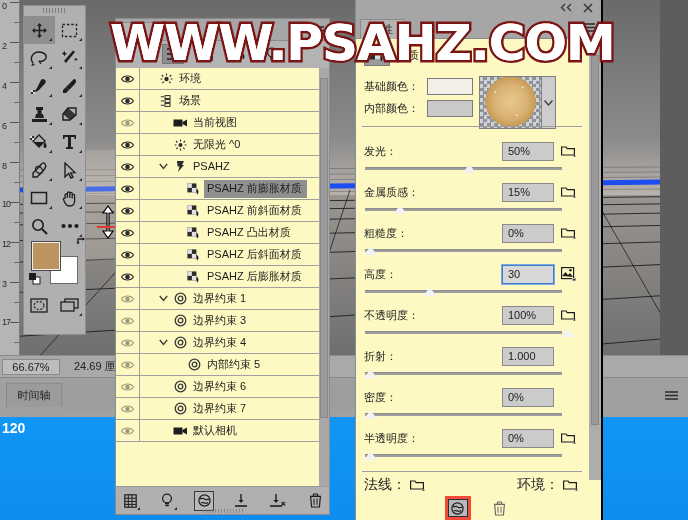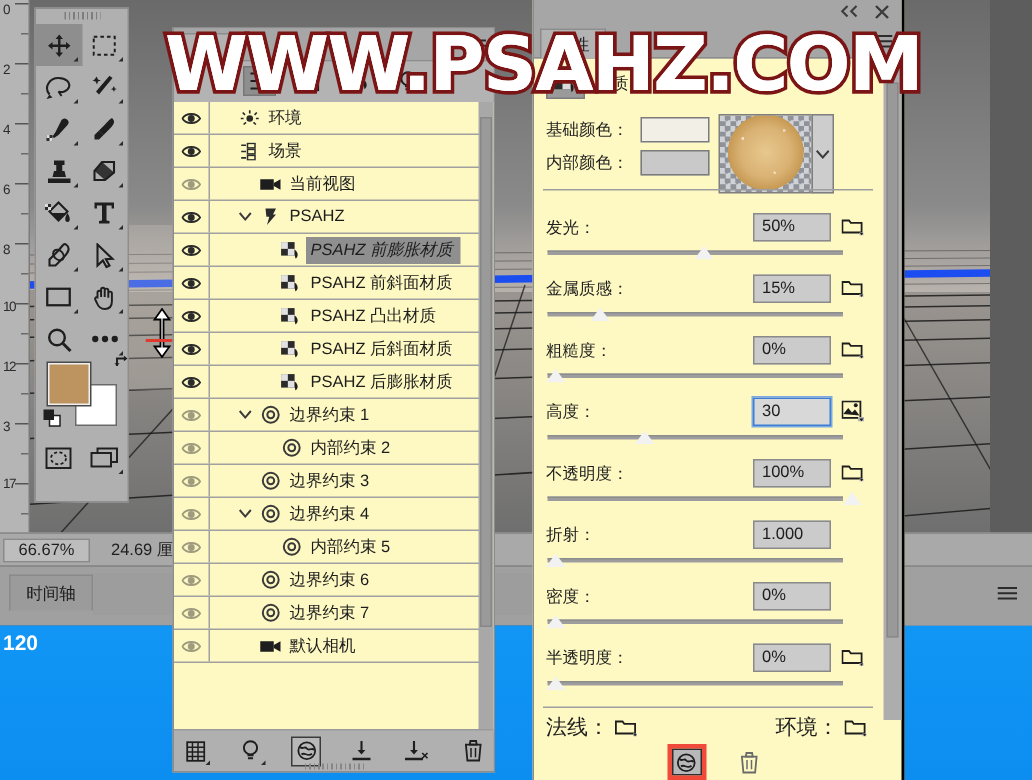--- a/index.html
+++ b/index.html
@@ -89,21 +89,21 @@
      display:flex; align-items:center; font-size:11px; color:#1d1d1d; }
   #panel3d-menu { position:absolute; right:5px; top:7px; }
   #panel3d-filterbar { position:absolute; left:0; top:22px; width:100%; height:26px;
      background:#b3b3b3; display:flex; align-items:center; justify-content:center; gap:11px; }
   .filt { width:22px; height:20px; display:flex; align-items:center; justify-content:center; }
   .filt.active { background:#8e8e8e; border:1px solid #777; }
   #layerlist { position:absolute; left:0; top:49px; width:100%; height:420px;
      background:#fef9c3; overflow:hidden; }
   .lrow { height:22px; display:flex; align-items:center; position:relative;
      border-bottom:1px solid #a0a0a0; }
-  .lrow.sel-label .lname { background:#8f8f8f;font-style:italic; }
+  .lrow.sel-label .lname { background:#8f8f8f; }
   .leye { width:24px; height:100%; display:flex; align-items:center; justify-content:center;
      border-right:1px solid #a0a0a0; }
   .ldisc { width:14px; display:flex; align-items:center; justify-content:center; }
   .licon { width:20px; display:flex; align-items:center; justify-content:center; }
   .lname { font-size:11px; color:#1d1d1d; padding:1px 5px 2px 3px; white-space:nowrap; }
   #ll-scroll { position:absolute; right:0; top:49px; width:10px; height:420px;
      background:#a8a8a8; }
   #ll-thumb { position:absolute; right:1px; top:10px; width:8px; height:340px;
      background:#9a9a9a; border:1px solid #888; }
   #panel3d-bottom { position:absolute; left:0; bottom:0; width:100%; height:28px;
@@ -557,20 +557,37 @@
           <div class="lname">当前视图</div>
         </div>
         <div class="lrow">
           <div class="leye">
             <svg width="13" height="10" viewBox="0 0 13 10">
               <path d="M0.6 5 C3 1 10 1 12.4 5 C10 9 3 9 0.6 5 Z" fill="none" stroke="#2b2b2b" stroke-width="1.2"></path>
               <circle cx="6.5" cy="5" r="2.3" fill="#2b2b2b"></circle>
             </svg>
           </div>
           <div style="width:16px"></div>
+          <div class="ldisc"></div>
+          <div class="licon">
+            <svg width="13" height="12" viewBox="0 0 13 12">
+              <circle cx="6.5" cy="6" r="2" fill="#2b2b2b"></circle>
+              <path d="M6.5 0.6 V2.4 M2 2 L3.4 3.5 M11 2 L9.6 3.5 M0.6 6 H2.4 M10.6 6 H12.4 M2.4 10 L3.8 8.7 M10.6 10 L9.2 8.7 M6.5 9.6 V11.4" stroke="#2b2b2b" stroke-width="1.1"></path>
+            </svg>
+          </div>
+          <div class="lname">无限光 ^0</div>
+        </div>
+        <div class="lrow">
+          <div class="leye">
+            <svg width="13" height="10" viewBox="0 0 13 10">
+              <path d="M0.6 5 C3 1 10 1 12.4 5 C10 9 3 9 0.6 5 Z" fill="none" stroke="#2b2b2b" stroke-width="1.2"></path>
+              <circle cx="6.5" cy="5" r="2.3" fill="#2b2b2b"></circle>
+            </svg>
+          </div>
+          <div style="width:16px"></div>
           <div class="ldisc">
             <svg width="9" height="7" viewBox="0 0 9 7">
               <path d="M0.8 1 L4.5 5.4 L8.2 1" fill="none" stroke="#3a3a3a" stroke-width="1.3"></path>
             </svg>
           </div>
           <div class="licon">
             <svg width="11" height="13" viewBox="0 0 11 13">
               <path d="M2 1 L9 1 L7 5 L9 5 L3 12 L4.5 6.5 L2.6 6.5 Z" fill="#2b2b2b"></path>
             </svg>
           </div>
@@ -684,37 +701,20 @@
               <path d="M0.8 1 L4.5 5.4 L8.2 1" fill="none" stroke="#3a3a3a" stroke-width="1.3"></path>
             </svg>
           </div>
           <div class="licon">
             <svg width="13" height="13" viewBox="0 0 13 13">
               <circle cx="6.5" cy="6.5" r="5.3" fill="none" stroke="#3a3a3a" stroke-width="1.3"></circle>
               <circle cx="6.5" cy="6.5" r="2.3" fill="none" stroke="#3a3a3a" stroke-width="1.3"></circle>
             </svg>
           </div>
           <div class="lname">边界约束 1</div>
-        </div>
-        <div class="lrow">
-          <div class="leye">
-            <svg width="13" height="10" viewBox="0 0 13 10" opacity="0.45">
-              <path d="M0.6 5 C3 1 10 1 12.4 5 C10 9 3 9 0.6 5 Z" fill="none" stroke="#2b2b2b" stroke-width="1.2"></path>
-              <circle cx="6.5" cy="5" r="2.3" fill="#2b2b2b"></circle>
-            </svg>
-          </div>
-          <div style="width:30px"></div>
-          <div class="ldisc"></div>
-          <div class="licon">
-            <svg width="13" height="13" viewBox="0 0 13 13">
-              <circle cx="6.5" cy="6.5" r="5.3" fill="none" stroke="#3a3a3a" stroke-width="1.3"></circle>
-              <circle cx="6.5" cy="6.5" r="2.3" fill="none" stroke="#3a3a3a" stroke-width="1.3"></circle>
-            </svg>
-          </div>
-          <div class="lname">内部约束 2</div>
         </div>
         <div class="lrow">
           <div class="leye">
             <svg width="13" height="10" viewBox="0 0 13 10" opacity="0.45">
               <path d="M0.6 5 C3 1 10 1 12.4 5 C10 9 3 9 0.6 5 Z" fill="none" stroke="#2b2b2b" stroke-width="1.2"></path>
               <circle cx="6.5" cy="5" r="2.3" fill="#2b2b2b"></circle>
             </svg>
           </div>
           <div style="width:16px"></div>
           <div class="ldisc"></div>

